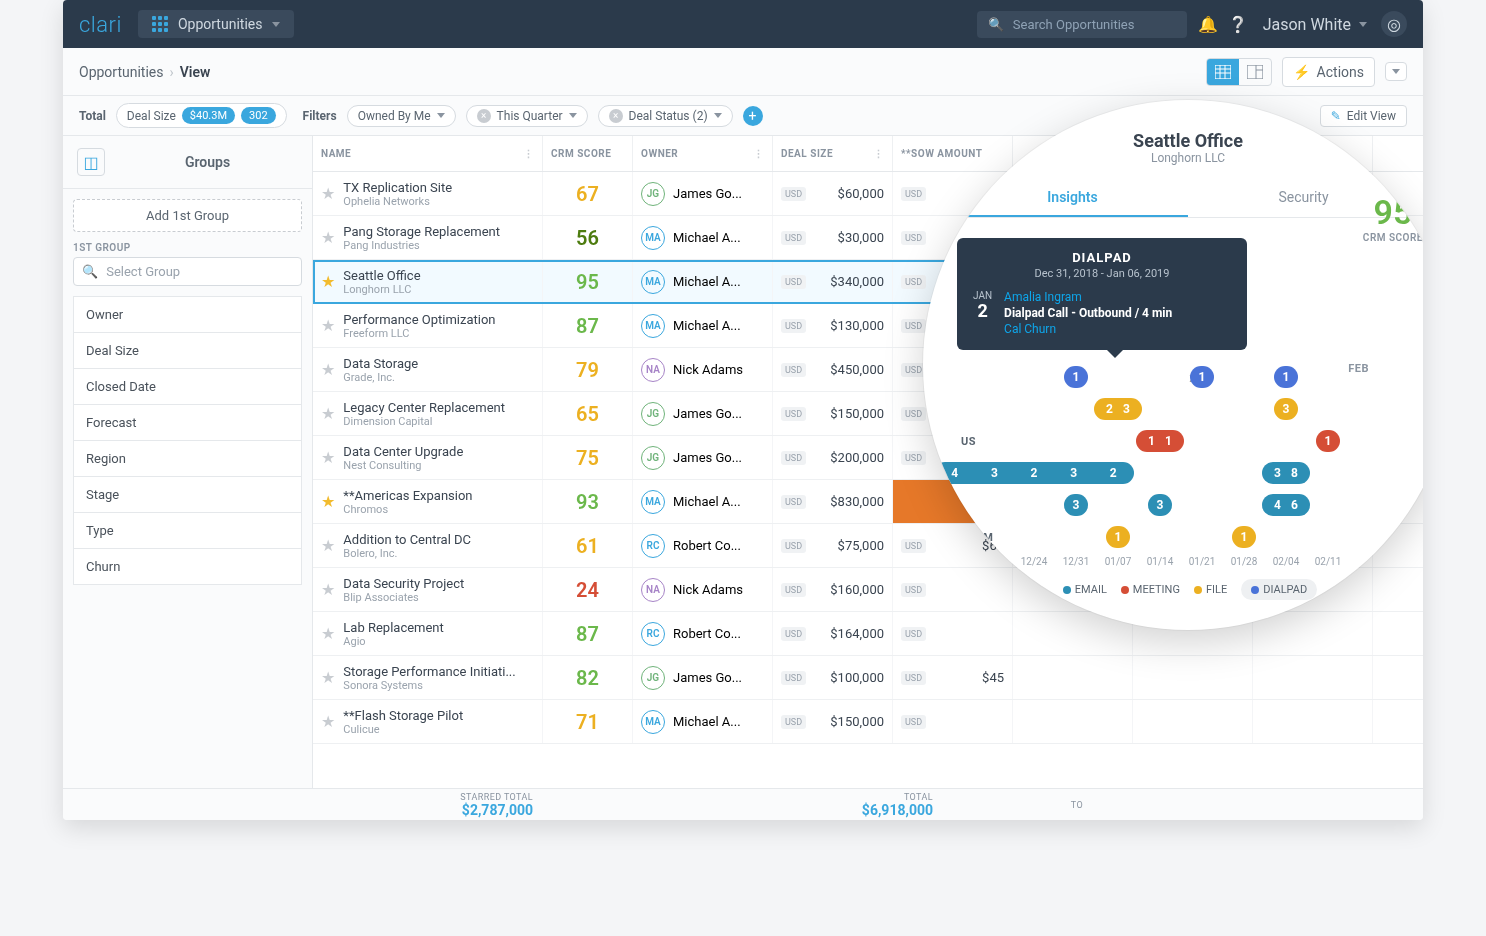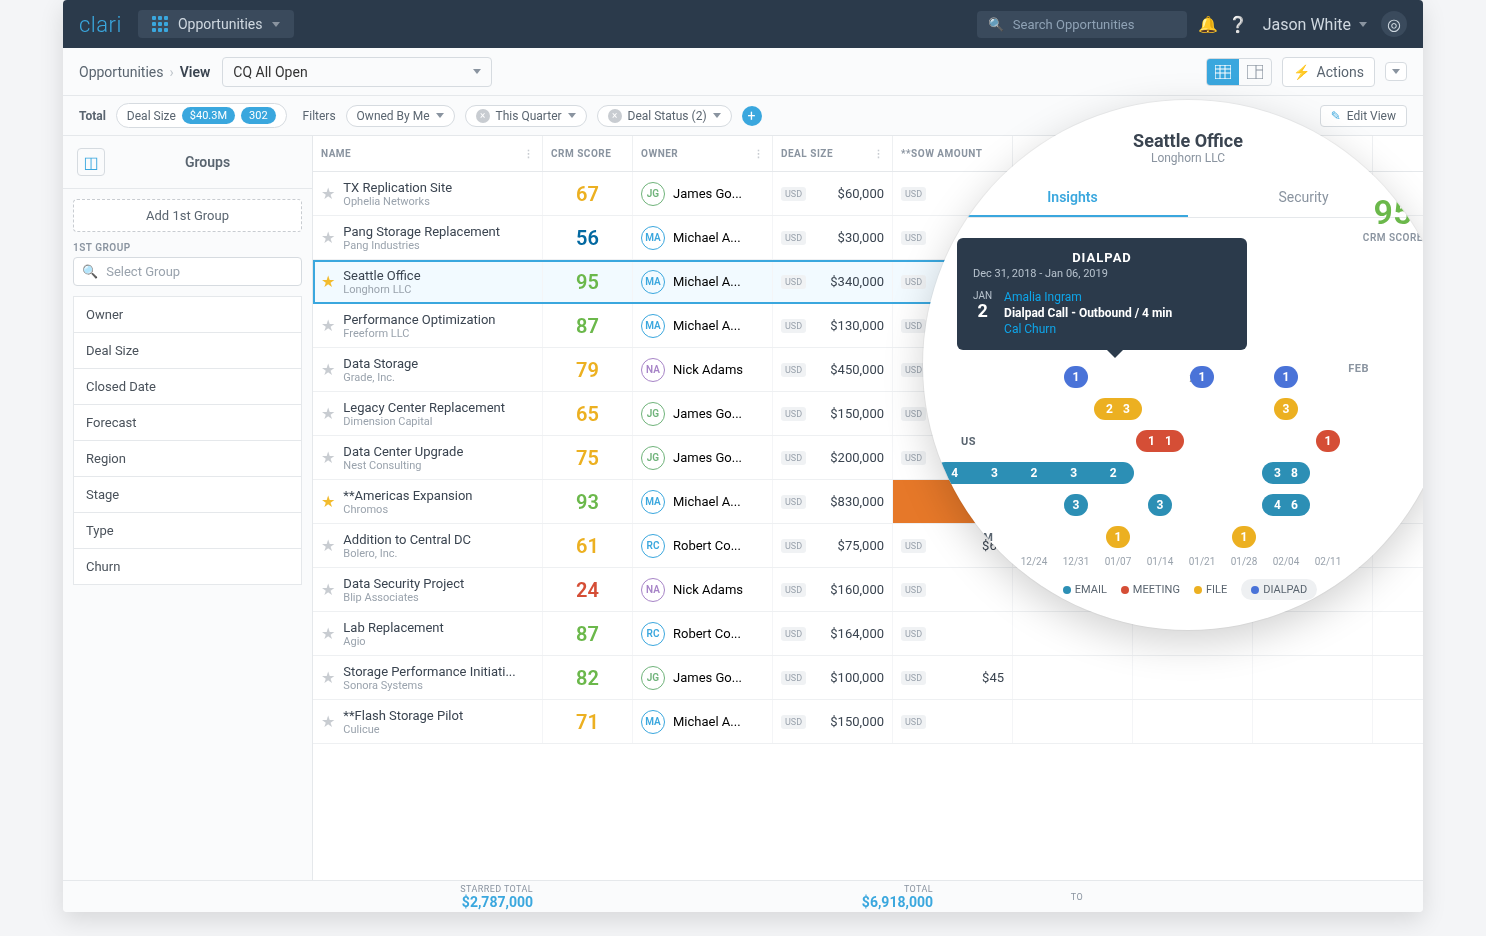--- a/index.html
+++ b/index.html
@@ -1,17 +1,17 @@
 <!DOCTYPE html>
 <html><head>
 <meta charset="utf-8">
 <style>
 * { box-sizing: border-box; margin: 0; padding: 0; font-family: -apple-system, BlinkMacSystemFont, "Segoe UI", Roboto, Helvetica, Arial, sans-serif; }
 body { background: #f4f5f7; width: 1486px; height: 936px; overflow: hidden; position: relative; }
-.app { width: 1360px; height: 912px; margin: 0 auto; box-shadow: 0 8px 24px rgba(0,0,0,0.12); position: relative; overflow: hidden; border-radius: 4px; }
+.app { width: 1360px; height: 820px; margin: 0 auto; box-shadow: 0 8px 24px rgba(0,0,0,0.12); position: relative; overflow: hidden; border-radius: 4px; }
 
 .topbar { height: 48px; background: #2b3a4b; display: flex; align-items: center; padding: 0 16px; color: #cfd8e0; }
 .logo { color: #3aa7de; font-size: 22px; font-weight: 300; letter-spacing: 0.5px; margin-right: 16px; }
 .nav-pill { background: #3a4a5c; border-radius: 4px; padding: 6px 14px; display: flex; align-items: center; gap: 10px; font-size: 14px; }
 .grid-icon { width: 16px; height: 16px; display: grid; grid-template-columns: repeat(3,4px); grid-template-rows: repeat(3,4px); gap: 2px; }
 .grid-icon span { background: #3aa7de; border-radius: 1px; }
 .spacer { flex: 1; }
 .search-box { background: #3a4a5c; border-radius: 4px; padding: 6px 12px; display: flex; align-items: center; gap: 8px; width: 210px; font-size: 13px; color: #8fa2b5; }
 .tb-icon { width: 16px; height: 16px; display: flex; align-items: center; justify-content: center; }
 .user-pill { margin-left: 16px; display: flex; align-items: center; gap: 8px; }
@@ -78,21 +78,21 @@
 .lens .icons-top { position: absolute; top: 24px; right: 30px; display: flex; gap: 10px; color: #9aa3ad; }
 .lens .tabs { display: flex; border-bottom: 1px solid #e5e8eb; margin-top: 14px; }
 .lens .tab { flex: 1; text-align: center; padding: 10px 0; font-size: 14px; color: #8a94a0; cursor: pointer; }
 .lens .tab.active { color: #3aa7de; border-bottom: 2px solid #3aa7de; font-weight: 600; }
 .lens .crm-score { position: absolute; right: 30px; top: 92px; text-align: center; }
 .lens .crm-score .num { font-size: 34px; color: #6bb84b; font-weight: 600; }
 .lens .crm-score .lab { font-size: 10px; color: #8a94a0; letter-spacing: 0.5px; font-weight: 600; }
 .tooltip { background: #2b3a4b; color: #fff; border-radius: 6px; padding: 12px 16px; width: 290px; margin-top: 20px; position: relative; }
 .tooltip:after { content:""; position:absolute; bottom:-8px; left:150px; border:8px solid transparent; border-top-color:#2b3a4b; border-bottom:none; }
 .tooltip .t1 { text-align: center; font-weight: 700; letter-spacing: 1px; margin-bottom: 2px; font-size: 13px; }
-.tooltip .t2 { text-align: left; font-size: 11px; color: #b7c2cd; margin-bottom: 10px; }
+.tooltip .t2 { text-align: center; font-size: 11px; color: #b7c2cd; margin-bottom: 10px; }
 .tooltip .entry { display: flex; gap: 12px; font-size: 12px; }
 .tooltip .date-box { text-align: center; line-height: 1.1; }
 .tooltip .date-box .mon { font-size: 10px; color: #b7c2cd; }
 .tooltip .date-box .day { font-size: 18px; font-weight: 700; }
 .tooltip .entry .txt div { margin-bottom: 2px; }
 .tooltip .entry .txt .bold { font-weight: 700; }
 .tooltip .entry .txt .muted { color: #0ea5e9; }
 
 .timeline { margin-top: 14px; padding-left: 4px; position: relative; }
 .timeline .month-hdr { position: absolute; top: -2px; font-size: 11px; font-weight: 700; color: #8a94a0; letter-spacing: 0.5px; }
@@ -159,24 +159,20 @@
     </div>
     <div class="tb-icon" style="margin-left:14px;background:#3a4a5c;border-radius:50%;width:26px;height:26px;">◎</div>
   </div>
 
   <div class="subbar">
     <div class="breadcrumb">
       <span>Opportunities</span>
       <span style="color:#c0c6cc;">›</span>
       <span style="font-weight:600;color:#3a4450;">View</span>
     </div>
-    <div class="view-dd">
-      <span>CQ All Open</span>
-      <span class="caret"></span>
-    </div>
     <div class="actions-group">
       <div class="toggle-group">
         <div class="seg active">
           <svg width="16" height="14" viewBox="0 0 16 14">
               <rect x="0" y="0" width="16" height="14" fill="none" stroke="#fff" stroke-width="1.3"></rect>
               <line x1="0" y1="4" x2="16" y2="4" stroke="#fff"></line>
               <line x1="0" y1="8" x2="16" y2="8" stroke="#fff"></line>
               <line x1="5" y1="0" x2="5" y2="14" stroke="#fff"></line>
               <line x1="10" y1="0" x2="10" y2="14" stroke="#fff"></line>
             </svg>
@@ -199,21 +195,21 @@
     </div>
   </div>
 
   <div class="filterbar">
     <span style="font-weight:700;">Total</span>
     <div class="chip">
       <span>Deal Size</span>
       <span class="pill">$40.3M</span>
       <span class="pill">302</span>
     </div>
-    <span style="font-weight:400;margin-left:6px;">Filters</span>
+    <span style="font-weight:700;margin-left:6px;">Filters</span>
     <div class="chip">
       <span>Owned By Me</span>
       <span class="caret"></span>
     </div>
     <div class="chip">
       <span class="x">×</span>
       <span>This Quarter</span>
       <span class="caret"></span>
     </div>
     <div class="chip">
@@ -306,21 +302,21 @@
             <div class="cell"></div>
   </div>
           <div class="row">
     <div class="cell">
       <span class="star ">★</span>
       <div class="name-box">
         <span class="t">Pang Storage Replacement</span>
         <span class="s">Pang Industries</span>
       </div>
     </div>
-    <div class="cell score" style="color:#0369a1;">56</div>
+    <div class="cell score" style="color:#4d7c0f;">56</div>
     <div class="cell">
       <span class="avatar" style="color:#3aa7de;border-color:#3aa7de;">MA</span>
       <span>Michael A...</span>
     </div>
     <div class="cell">
       <span class="currency-tag">USD</span>
       <span class="money">$30,000</span>
     </div>
     <div class="cell ">
       <span class="currency-tag" style="">USD</span>

